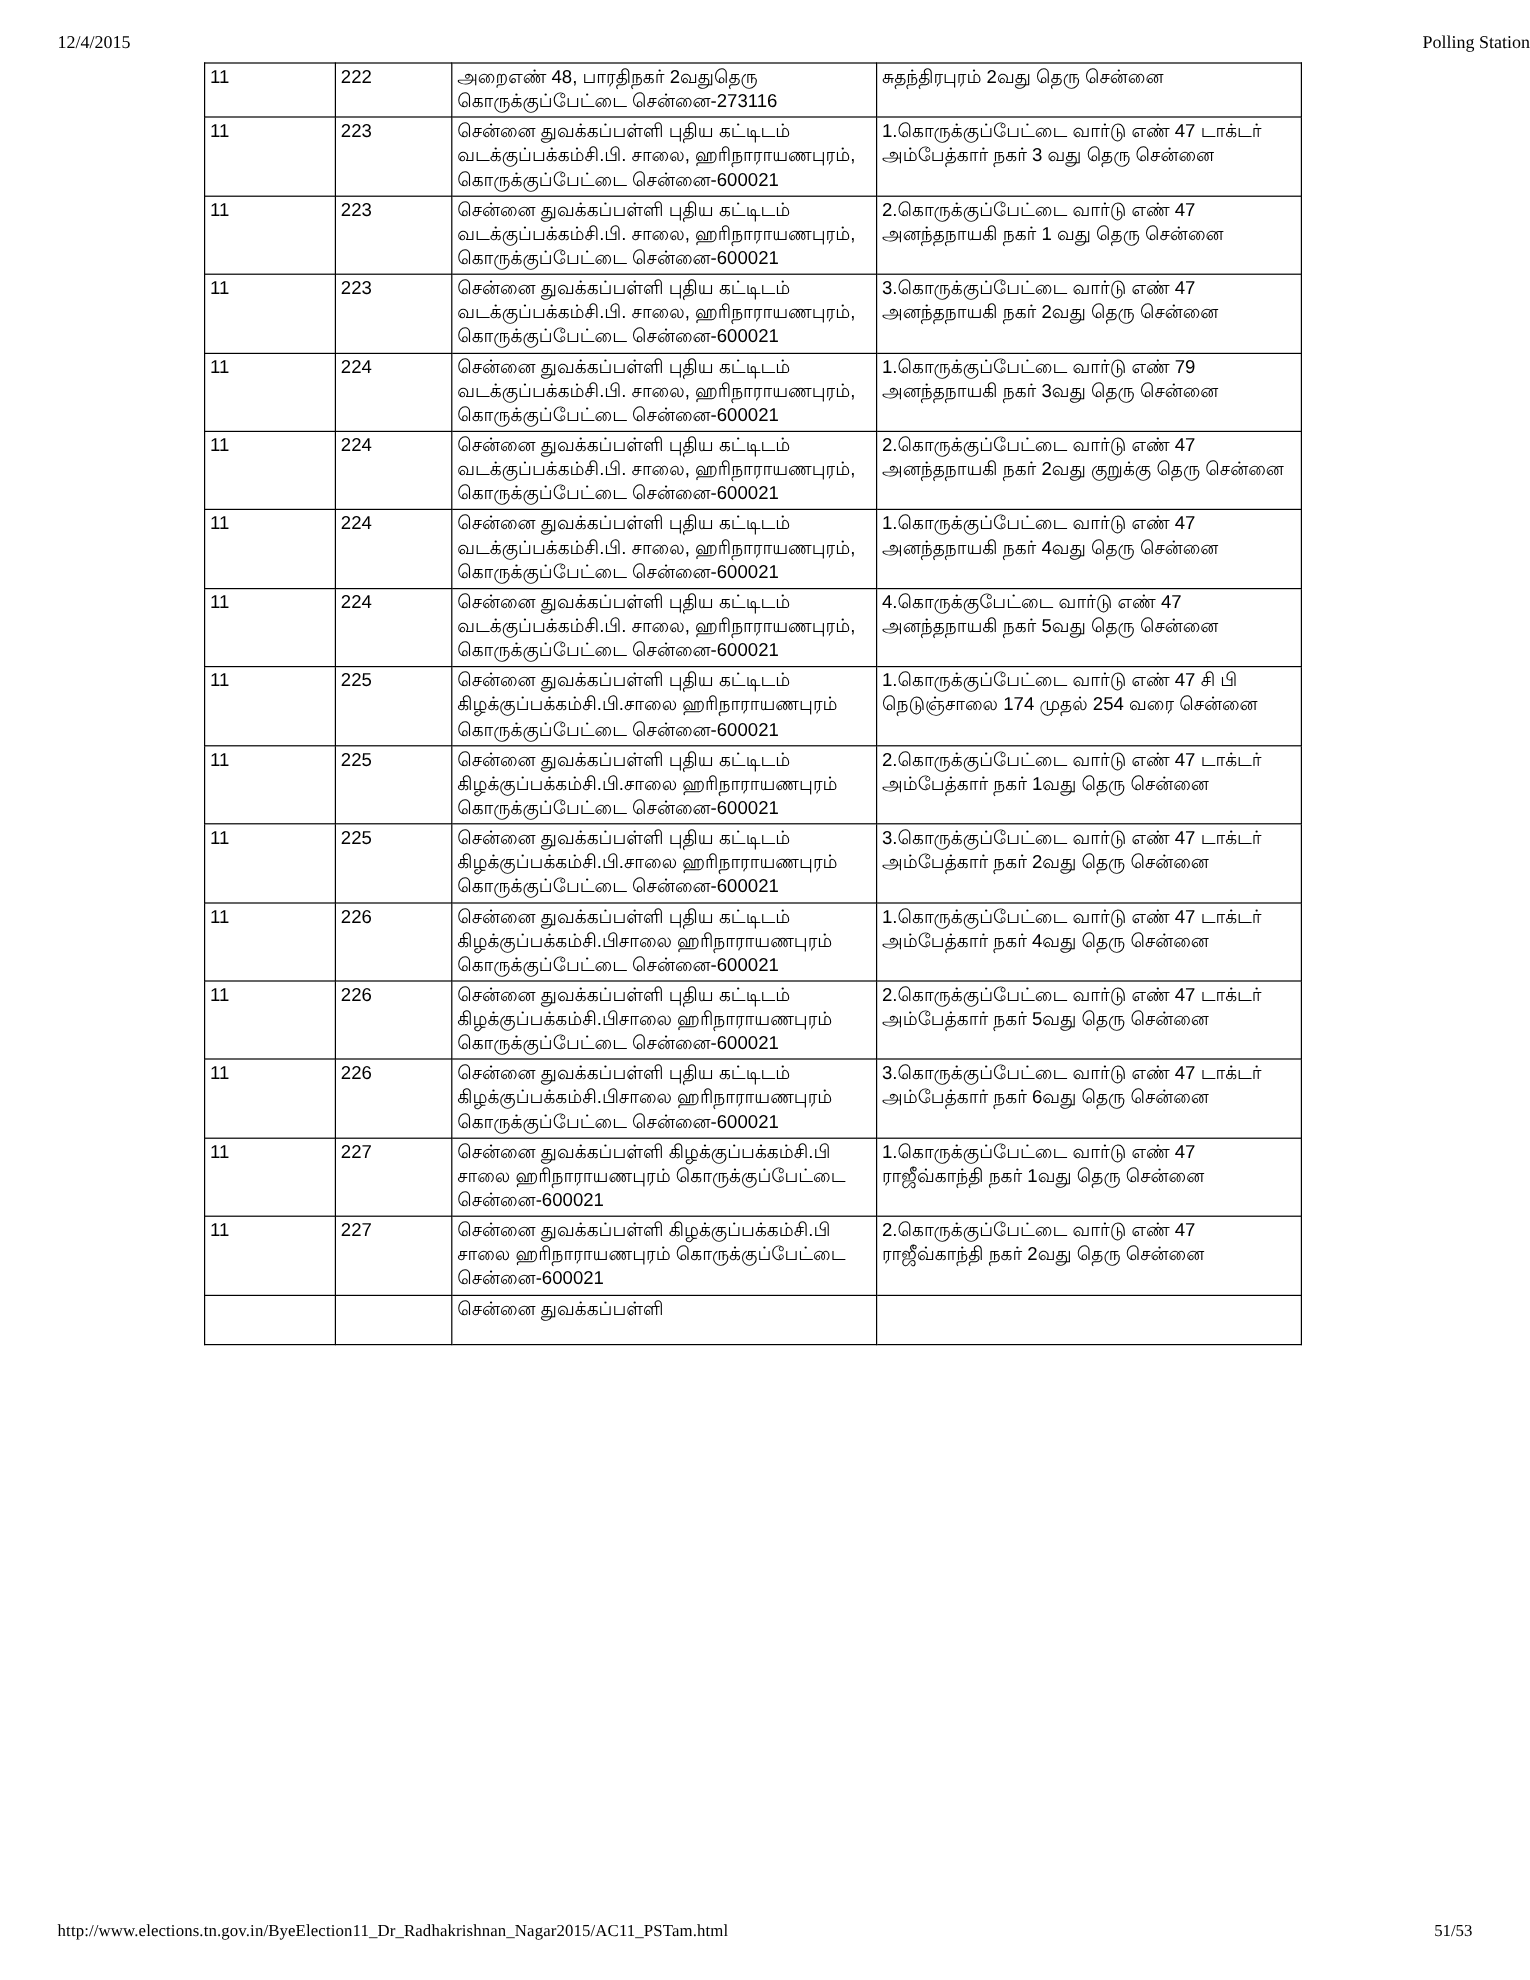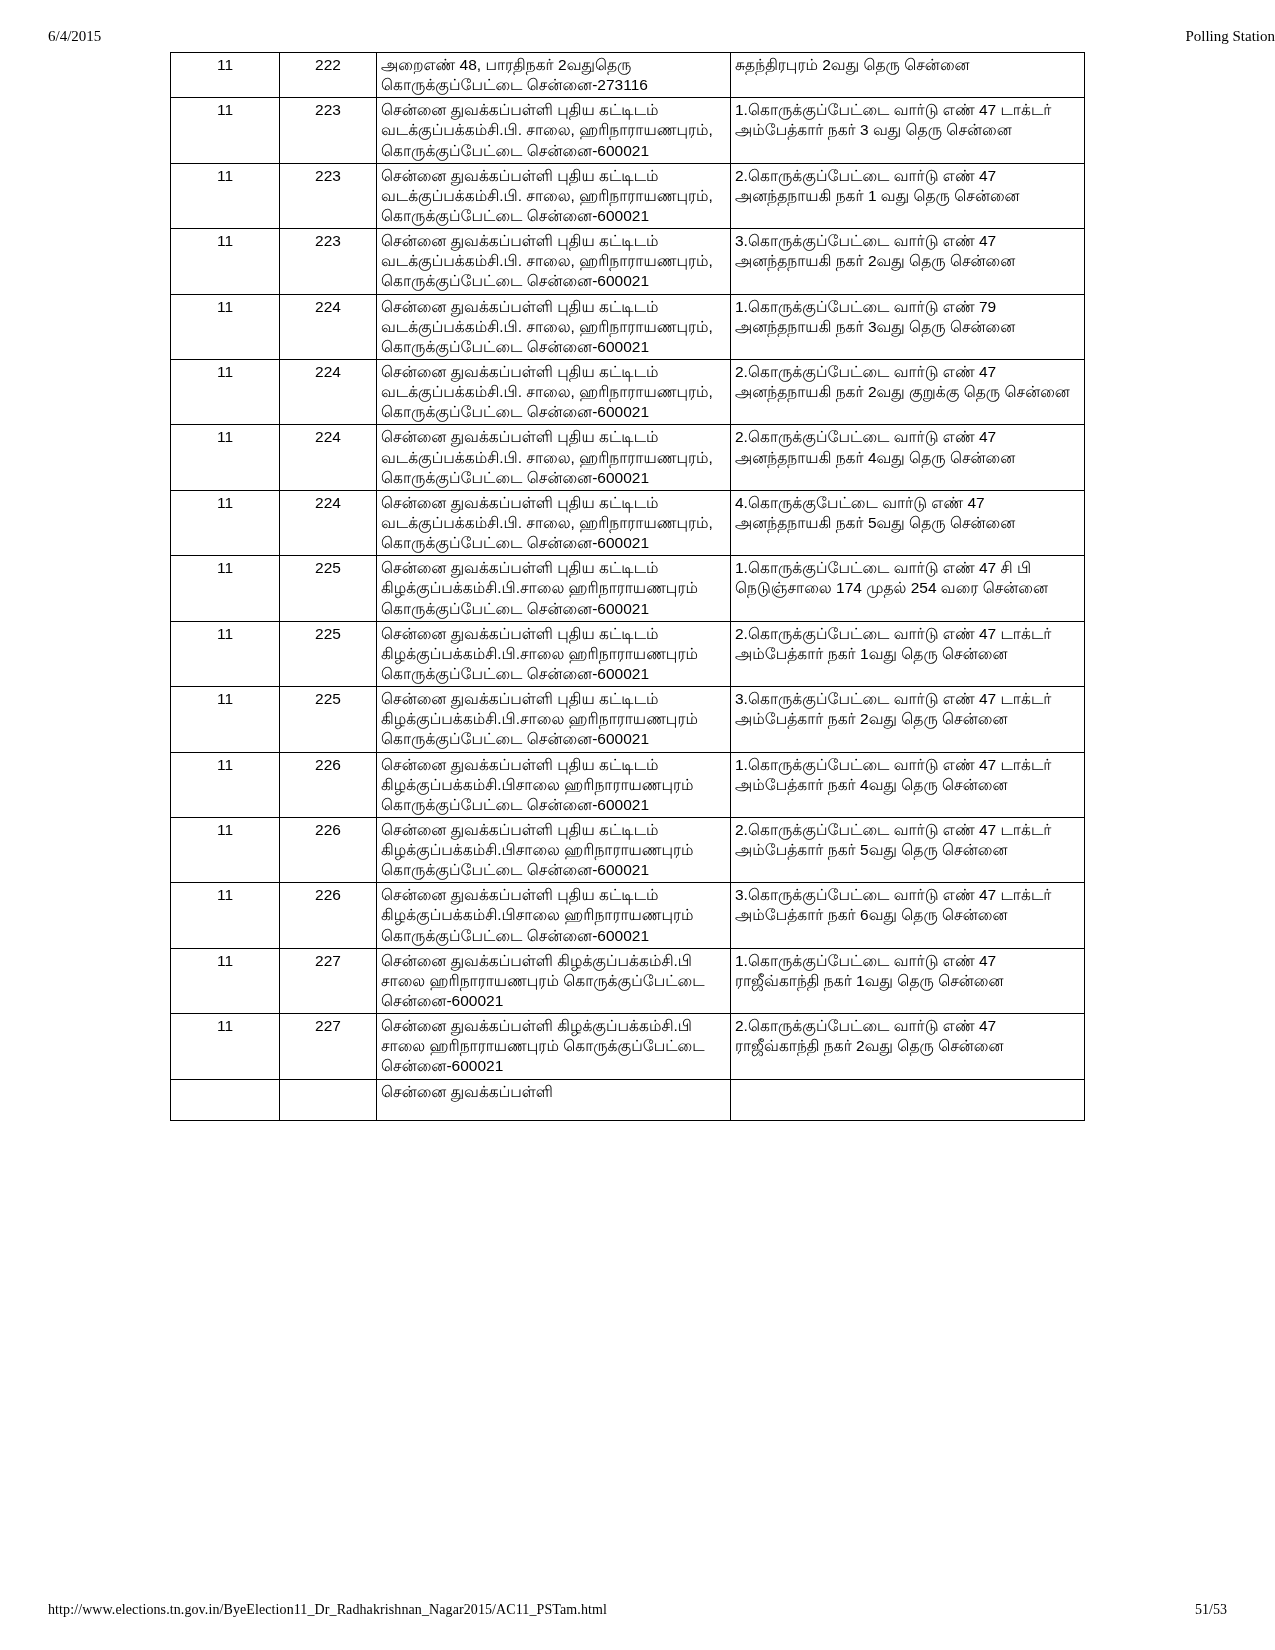--- a/index.html
+++ b/index.html
@@ -97,40 +97,40 @@
     font-size: 16px;
     padding-left: 6px;
   }
   td.col-station {
     width: 345px;
   }
   td.col-area {
     width: 345px;
   }
   td.col-ac, td.col-ps {
-    text-align: center;
+    text-align: left;
   }
   .ta {
     white-space: pre-line;
   }
   tr.first-row td.col-station,
   tr.first-row td.col-area {
     vertical-align: top;
   }
   tr.last-row td {
     height: 36px;
   }
 </style>
 </head>
 <body>
 
 <div class="page">
 
   <div class="page-header">
-    <span class="header-date">6/4/2015</span>
+    <span class="header-date">12/4/2015</span>
     <span class="header-title">Polling Station</span>
   </div>
 
   <table class="ps-table">
     <tbody>
         <tr class="first-row">
           <td class="col-ac"><span class="ta">11</span></td>
           <td class="col-ps"><span class="ta">222</span></td>
           <td class="col-station"><span class="ta">அறைஎண் 48, பாரதிநகர் 2வதுதெரு கொருக்குப்பேட்டை சென்னை-273116</span></td>
           <td class="col-area"><span class="ta">சுதந்திரபுரம் 2வது தெரு சென்னை</span></td>
@@ -162,21 +162,21 @@
         <tr>
           <td class="col-ac"><span class="ta">11</span></td>
           <td class="col-ps"><span class="ta">224</span></td>
           <td class="col-station"><span class="ta">சென்னை துவக்கப்பள்ளி புதிய கட்டிடம் வடக்குப்பக்கம்சி.பி. சாலை, ஹரிநாராயணபுரம், கொருக்குப்பேட்டை சென்னை-600021</span></td>
           <td class="col-area"><span class="ta">2.கொருக்குப்பேட்டை வார்டு எண் 47 அனந்தநாயகி நகர் 2வது குறுக்கு தெரு சென்னை</span></td>
         </tr>
         <tr>
           <td class="col-ac"><span class="ta">11</span></td>
           <td class="col-ps"><span class="ta">224</span></td>
           <td class="col-station"><span class="ta">சென்னை துவக்கப்பள்ளி புதிய கட்டிடம் வடக்குப்பக்கம்சி.பி. சாலை, ஹரிநாராயணபுரம், கொருக்குப்பேட்டை சென்னை-600021</span></td>
-          <td class="col-area"><span class="ta">2.கொருக்குப்பேட்டை வார்டு எண் 47 அனந்தநாயகி நகர் 4வது தெரு சென்னை</span></td>
+          <td class="col-area"><span class="ta">1.கொருக்குப்பேட்டை வார்டு எண் 47 அனந்தநாயகி நகர் 4வது தெரு சென்னை</span></td>
         </tr>
         <tr>
           <td class="col-ac"><span class="ta">11</span></td>
           <td class="col-ps"><span class="ta">224</span></td>
           <td class="col-station"><span class="ta">சென்னை துவக்கப்பள்ளி புதிய கட்டிடம் வடக்குப்பக்கம்சி.பி. சாலை, ஹரிநாராயணபுரம், கொருக்குப்பேட்டை சென்னை-600021</span></td>
           <td class="col-area"><span class="ta">4.கொருக்குபேட்டை வார்டு எண் 47 அனந்தநாயகி நகர் 5வது தெரு சென்னை</span></td>
         </tr>
         <tr>
           <td class="col-ac"><span class="ta">11</span></td>
           <td class="col-ps"><span class="ta">225</span></td>

